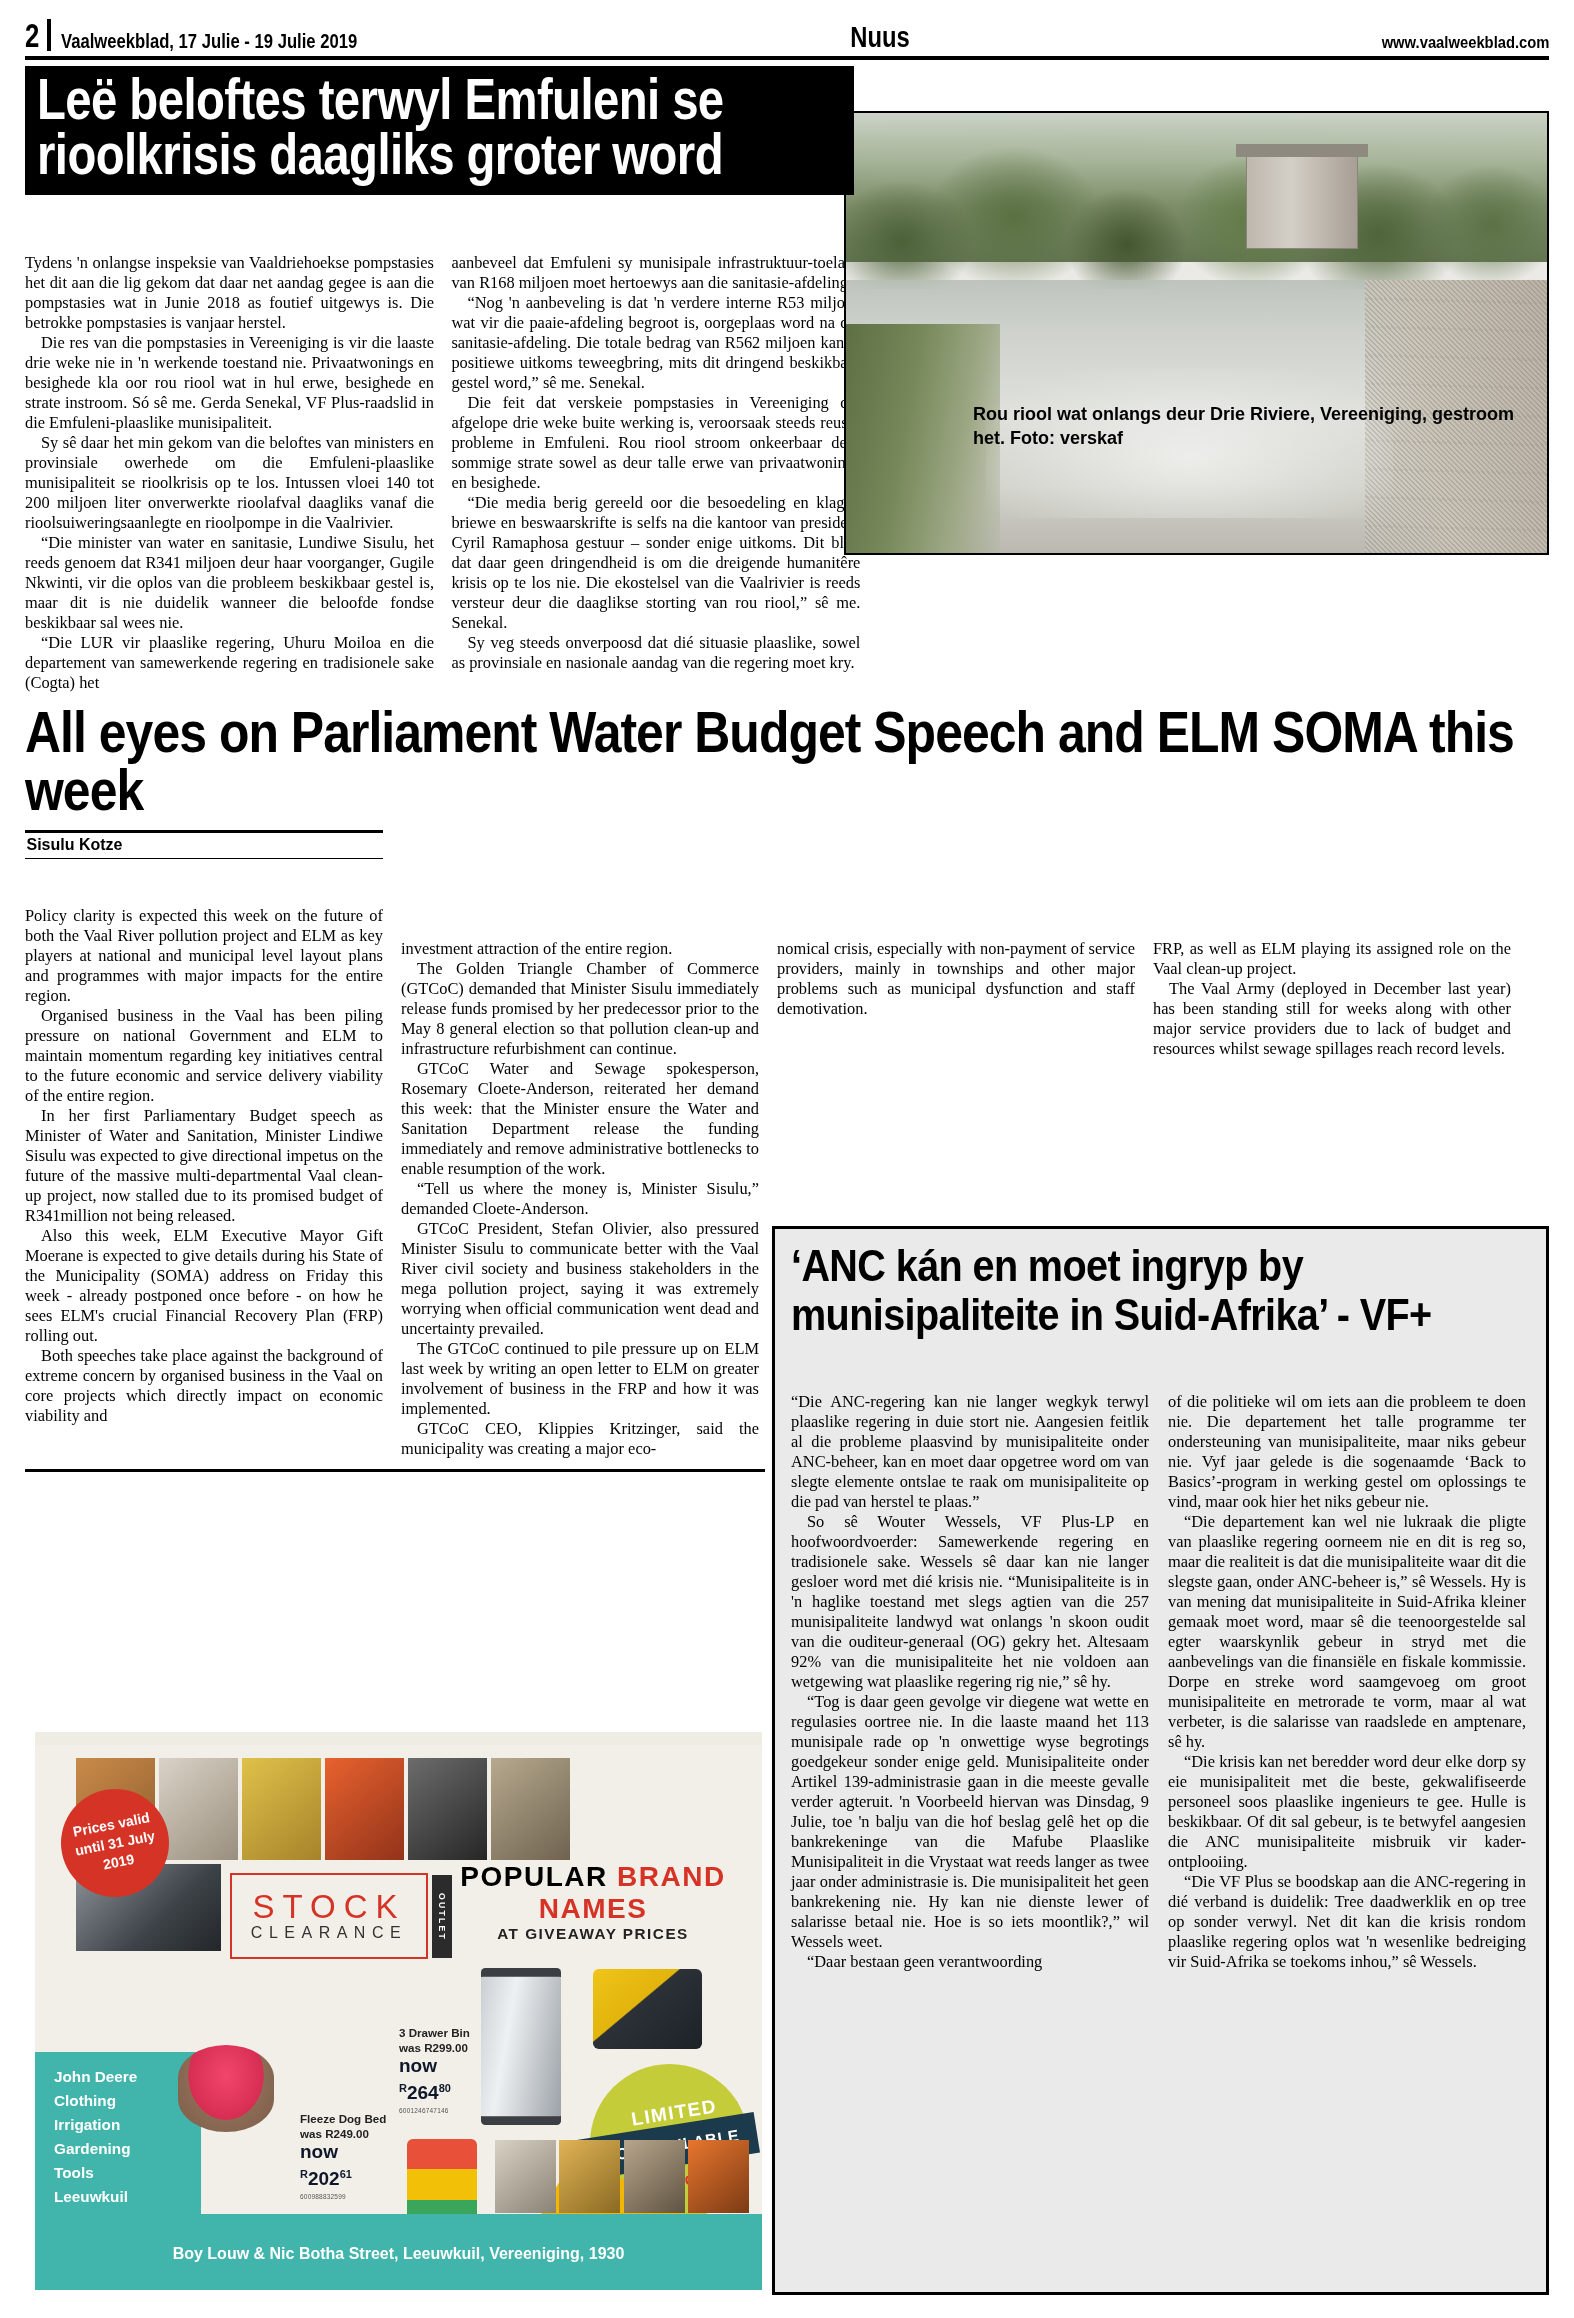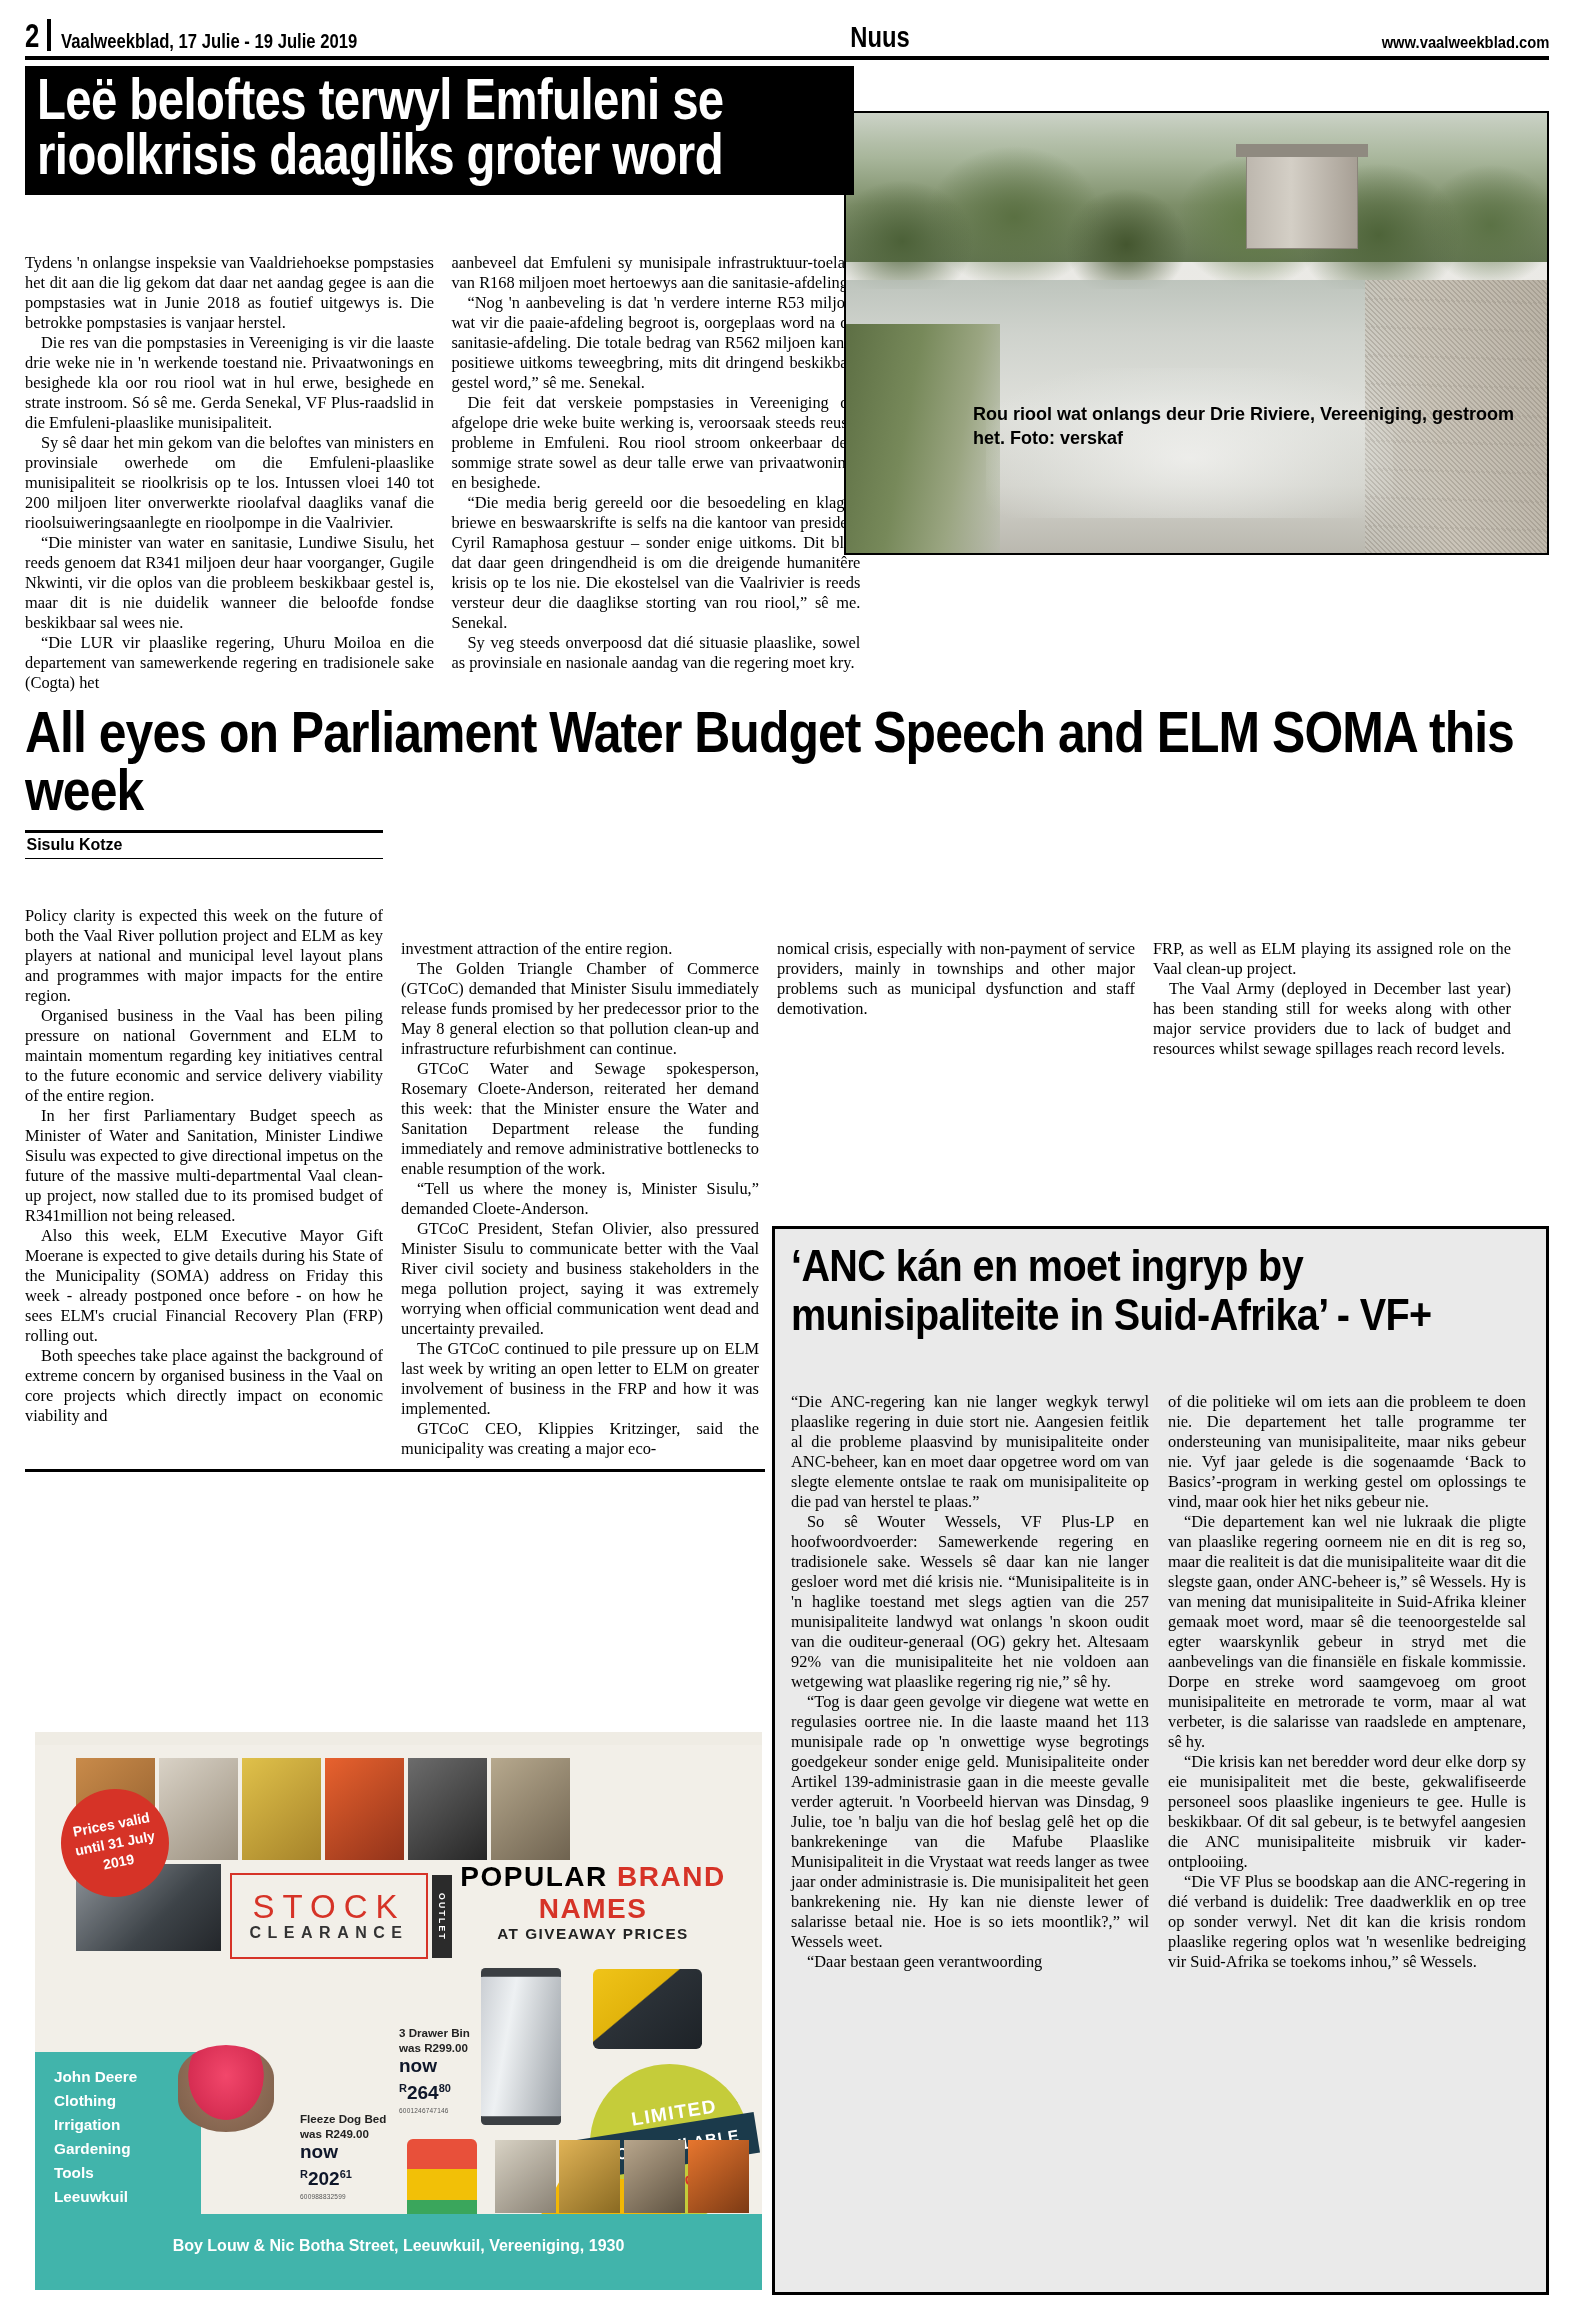--- a/index.html
+++ b/index.html
@@ -202,21 +202,21 @@
     display:flex; align-items:center; justify-content:center; text-align:center;
     font-weight:bold; font-size:14px; line-height:19px;
     transform: rotate(-11deg);
   }
   .ad-stock {
     position:absolute; left:195px; top:141px; width:198px; height:86px;
     border:2.2px solid #d63327; display:flex; flex-direction:column;
     align-items:center; justify-content:center;
   }
   .ad-stock .w1 { color:#d63327; font-weight:normal; font-size:33px; letter-spacing:8px; line-height:33px; }
-  .ad-stock .w2 { color:#333; font-weight:bold; font-size:16px; letter-spacing:6.5px; line-height:19px; }
+  .ad-stock .w2 { color:#333; font-weight:normal; font-size:16px; letter-spacing:6.5px; line-height:19px; }
   .ad-outlet {
     position:absolute; left:397px; top:143px; height:83px; width:20.4px;
     background:#2b2b2b; color:#fff; font-size:8.7px; font-weight:bold;
     letter-spacing:2.2px; writing-mode:vertical-rl; text-align:center;
     display:flex; align-items:center; justify-content:center;
   }
   .ad-popular {
     position:absolute; left:398px; top:129px; width:320px; text-align:center;
   }
   .ad-popular .l1 { font-weight:bold; font-size:28px; letter-spacing:1.5px; line-height:32px; }
@@ -249,21 +249,21 @@
     font-size:19px; transform:rotate(-9deg); letter-spacing:1.5px;
   }
   .ad-limited-off {
     position:absolute; right:29px; bottom:93px; color:#1b3a4b; font-weight:bold;
     font-size:13px; transform:rotate(-9deg);
   }
   .ad-limited-off .big { color:#d63327; font-size:20.4px; }
   .ad-botbar {
     position:absolute; left:0; bottom:0; width:100%; height:76px;
     background:#41b4ab; color:#fff; text-align:center;
-    padding-top:20px; font-weight:bold; font-size:16px; line-height:24px;
+    padding-top:28px; font-weight:bold; font-size:16px; line-height:24px;
   }
   .ad-yellow {
     position:absolute; right:81px; bottom:0; width:182px; height:111px;
     background:#f2b705; clip-path: polygon(34% 0, 100% 0, 100% 100%, 0 100%);
   }
   .ad-thumbs {
     position:absolute; right:13px; bottom:77px; width:254px; height:73px;
     display:flex; gap:3.6px;
   }
   .ad-thumbs div { flex:1; }

